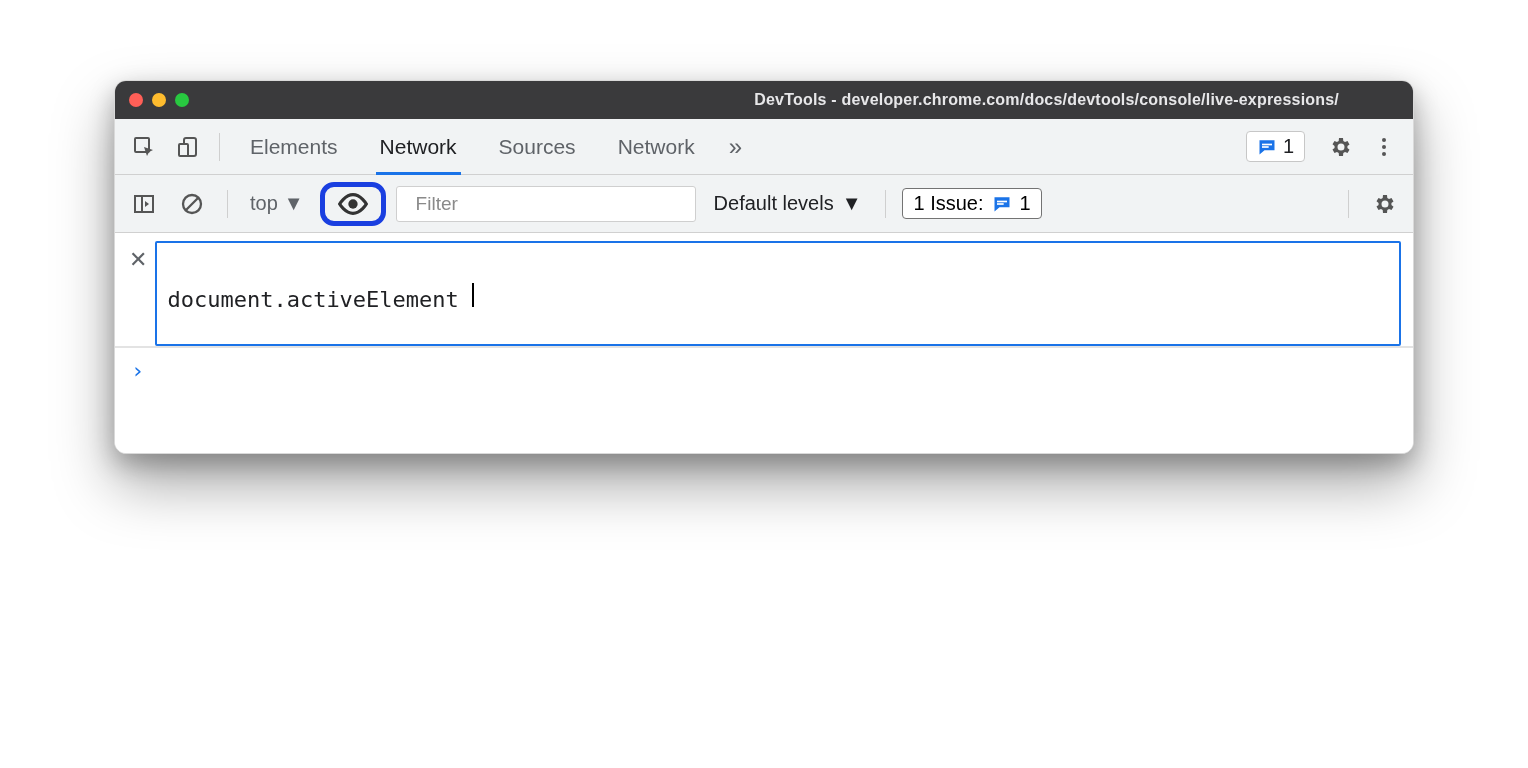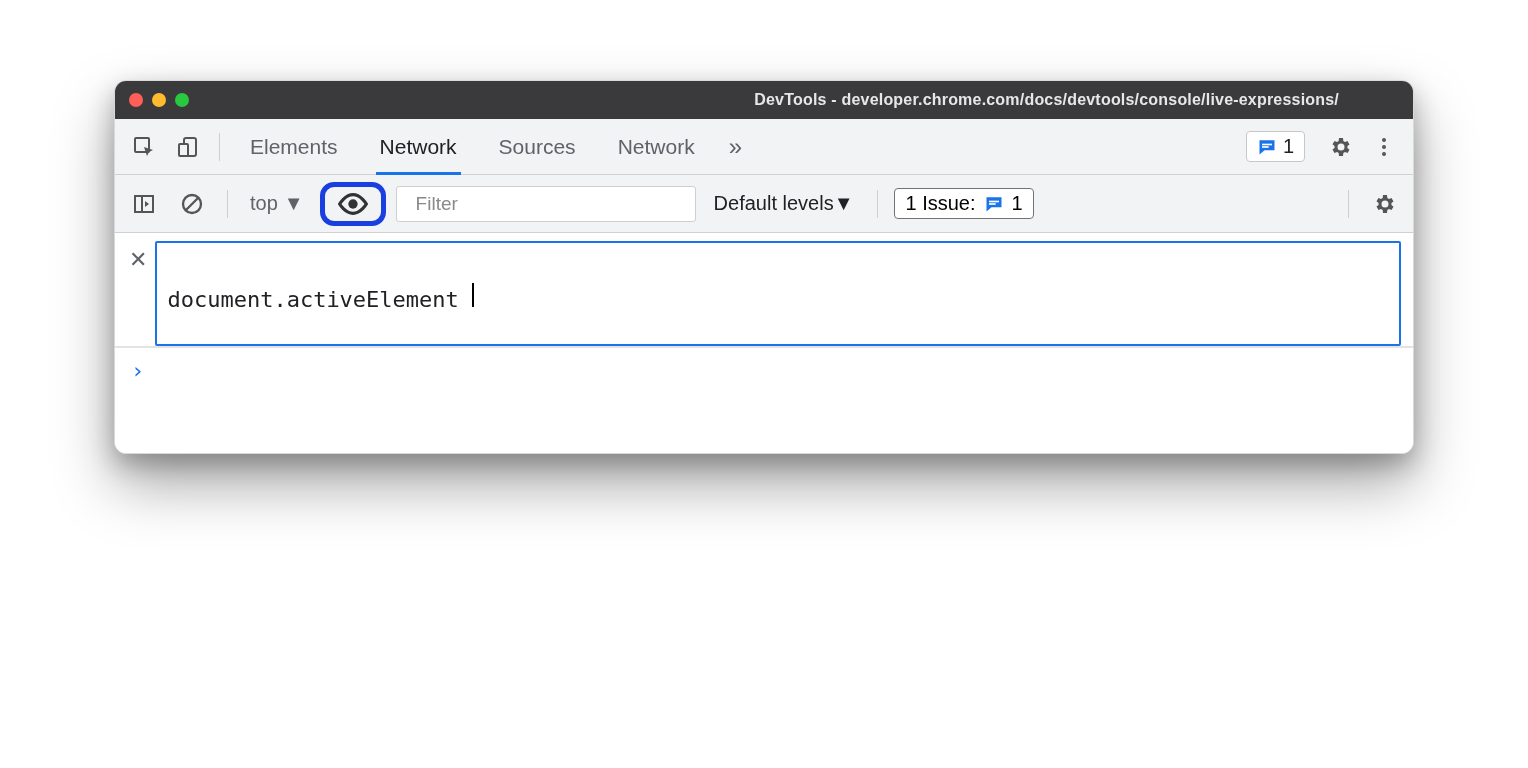--- a/index.html
+++ b/index.html
@@ -111,21 +111,21 @@
   .filter-input {
     width: 300px; height: 36px;
     border: 1px solid #cfcfcf; border-radius: 3px;
     background: #fff;
     font-size: 19px; color: #5f6368;
     padding: 0 19px;
   }
   .filter-input::placeholder { color: #8a8a8a; }
   .levels {
     font-size: 20px; color: #202124;
-    display: flex; align-items: center; gap: 0;
+    display: flex; align-items: center; gap: 8px;
     padding: 0 8px;
   }
   .issues-badge {
     display: flex; align-items: center; gap: 8px;
     border: 1px solid #737373; border-radius: 4px;
     padding: 3px 10px; font-size: 20px; background: #fff;
   }
   .issues-badge .msgicon { color: #1a73e8; }
   
   .live-area {

